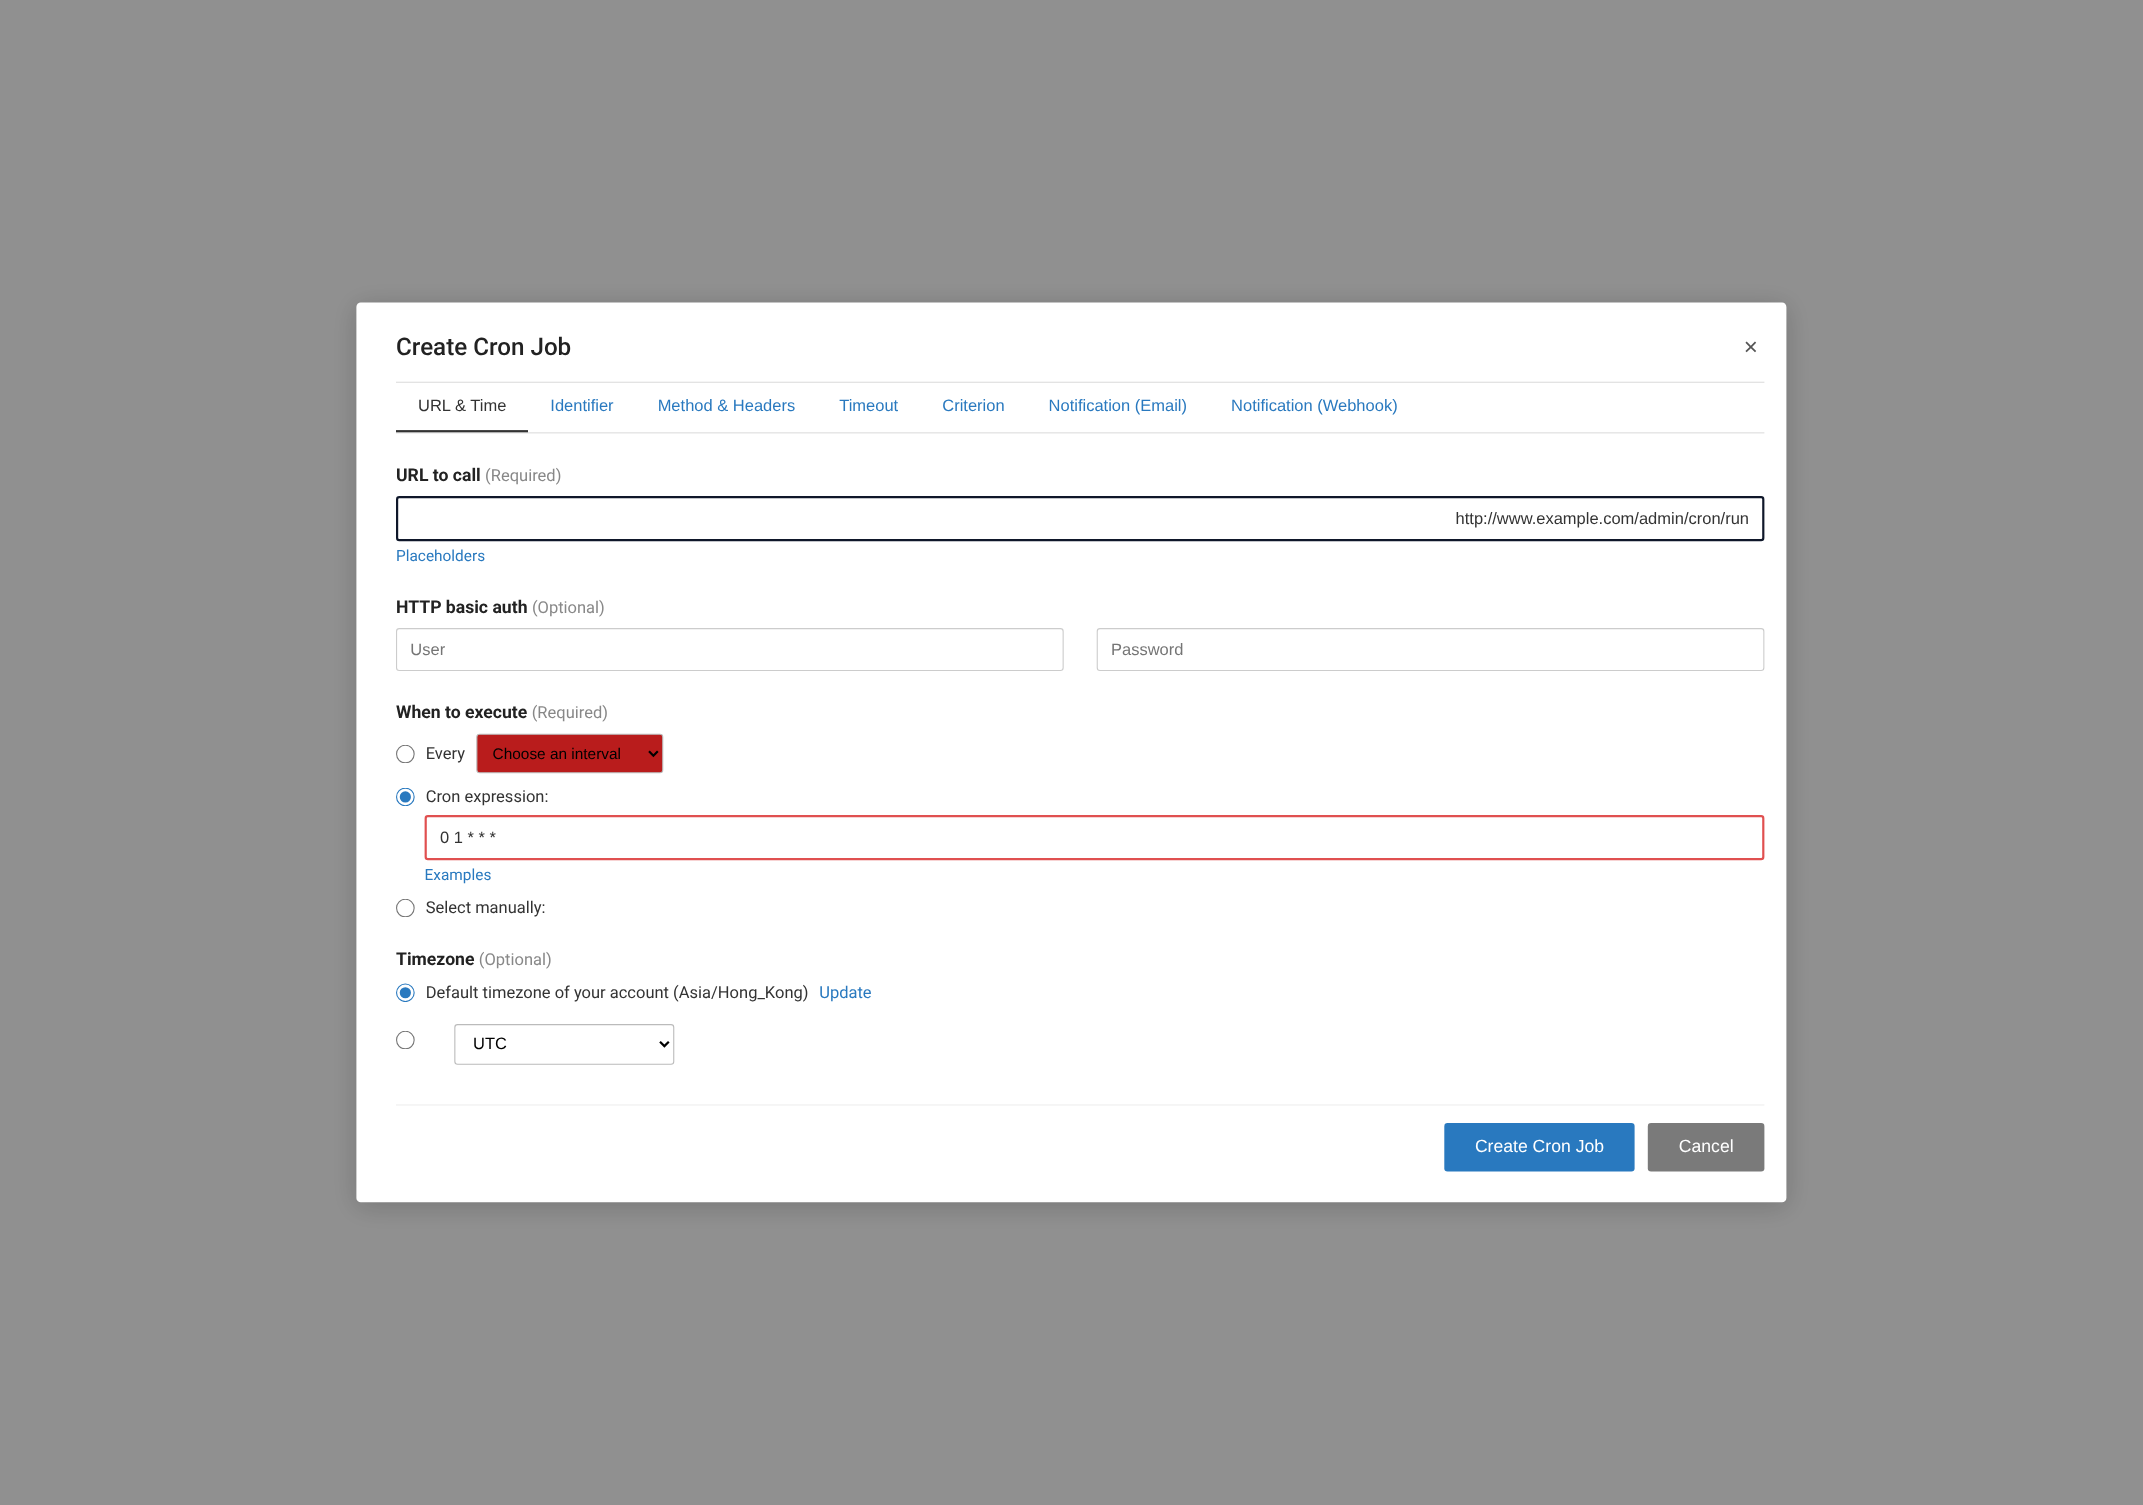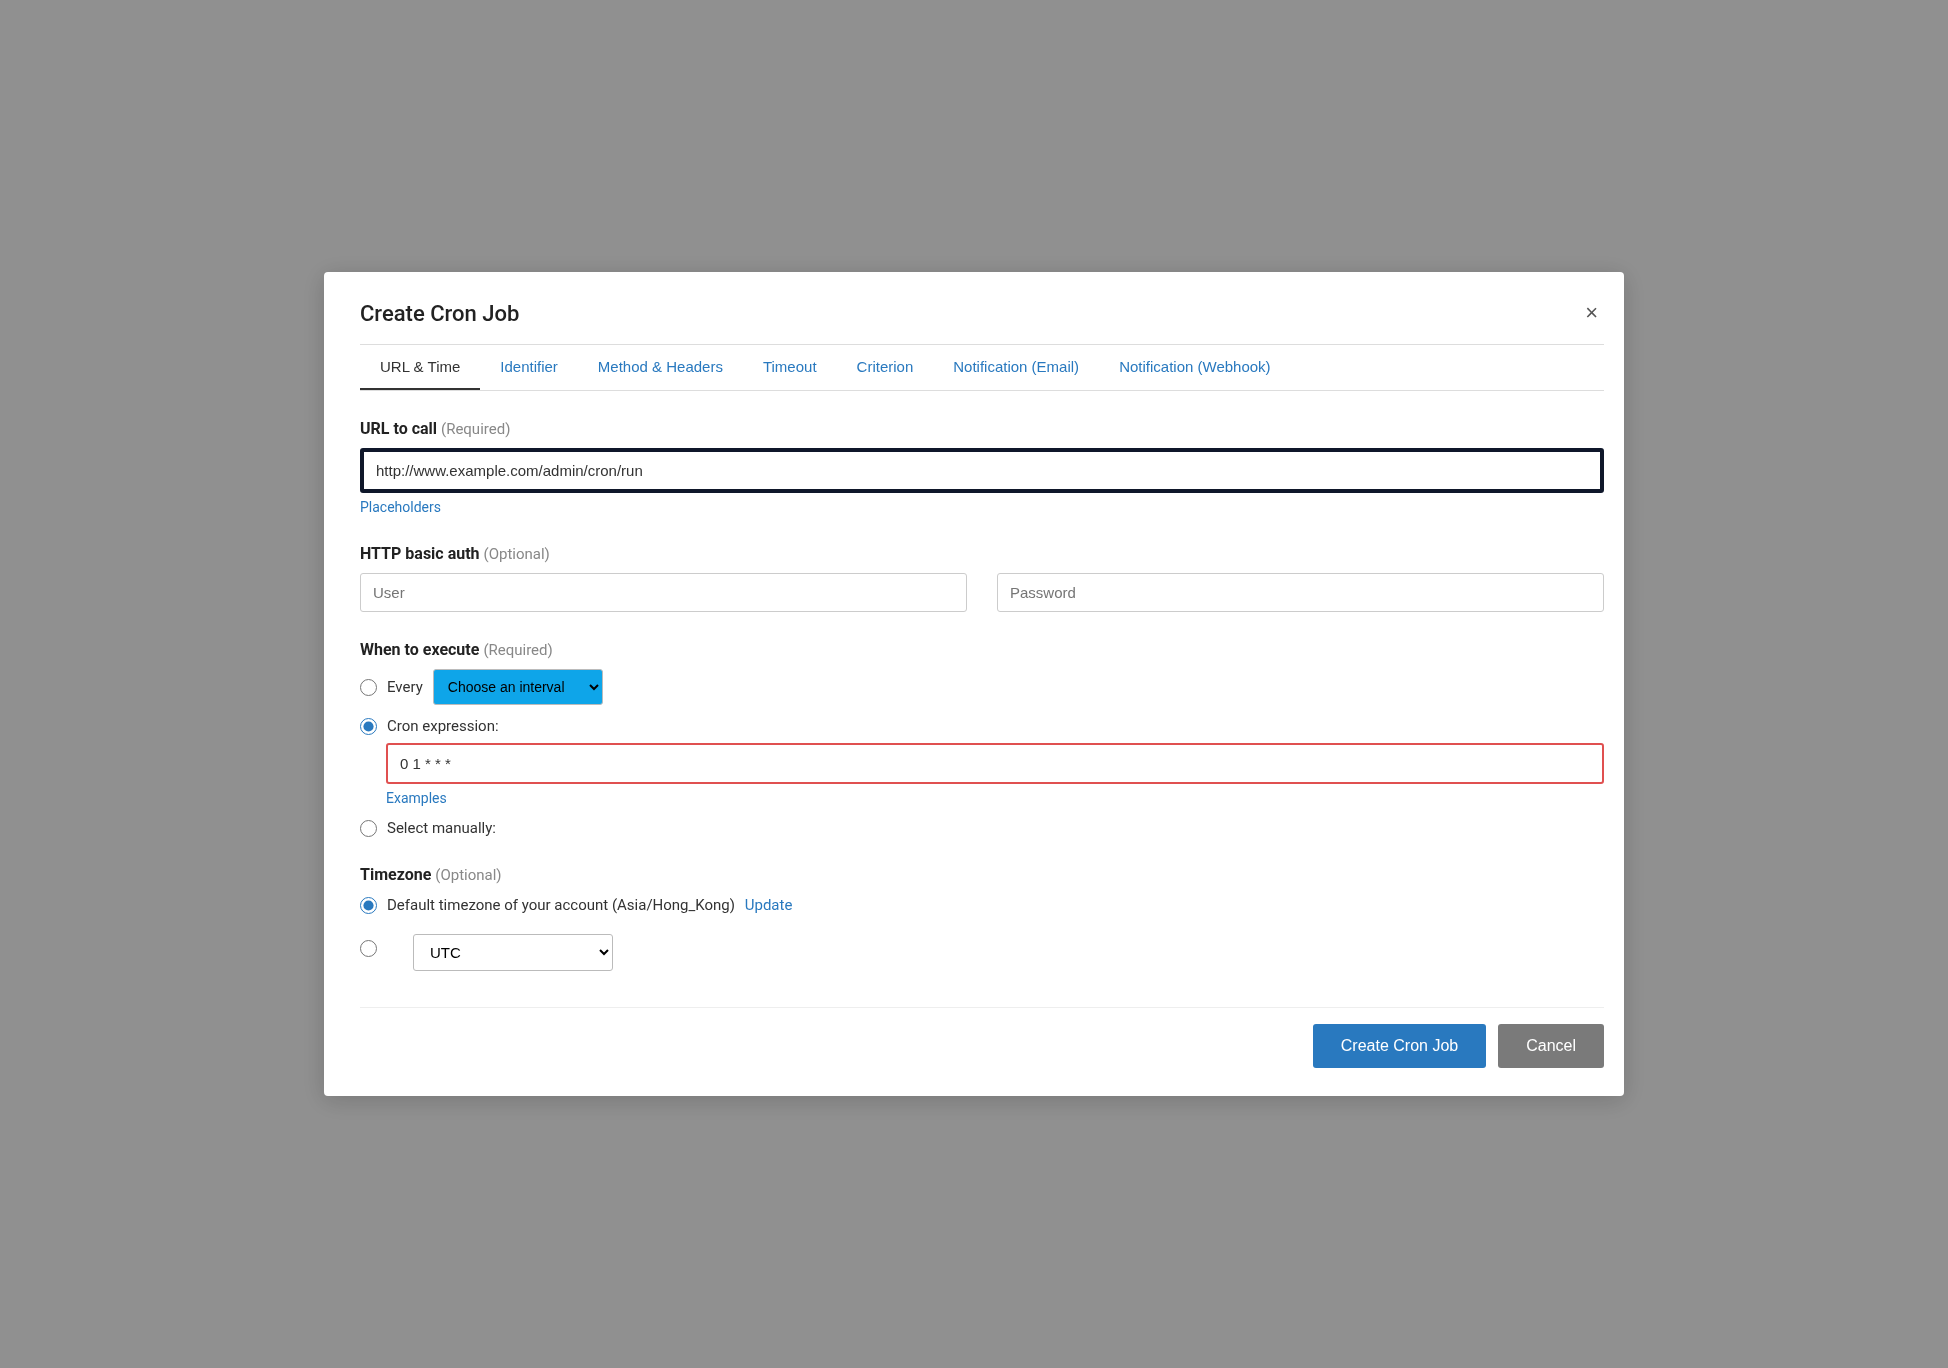--- a/index.html
+++ b/index.html
@@ -103,24 +103,25 @@
     .section-label .optional {
       font-weight: 400;
       color: #888;
       font-size: 15px;
     }
 
     .url-input {
       width: 100%;
       padding: 10px 12px;
       font-size: 15px;
-      border: 4px solid #0f172a;
+      border: 2px solid #0f172a;
       border-radius: 3px;
       outline: none;
       color: #333;
+      text-align: right;
     }
 
     .placeholders-link {
       color: #2979bf;
       font-size: 14px;
       cursor: pointer;
       margin-top: 6px;
       display: inline-block;
       text-decoration: none;
     }
@@ -162,21 +163,21 @@
     .radio-label {
       font-size: 15px;
       color: #333;
     }
 
     .interval-select {
       padding: 8px 10px;
       font-size: 14px;
       border: 1px solid #bbb;
       border-radius: 3px;
-      background: #0ea5e9;
+      background: #b91c1c;
       cursor: pointer;
       min-width: 170px;
     }
 
     .cron-input-wrapper {
       margin-top: 8px;
       margin-left: 26px;
     }
 
     .cron-input {

